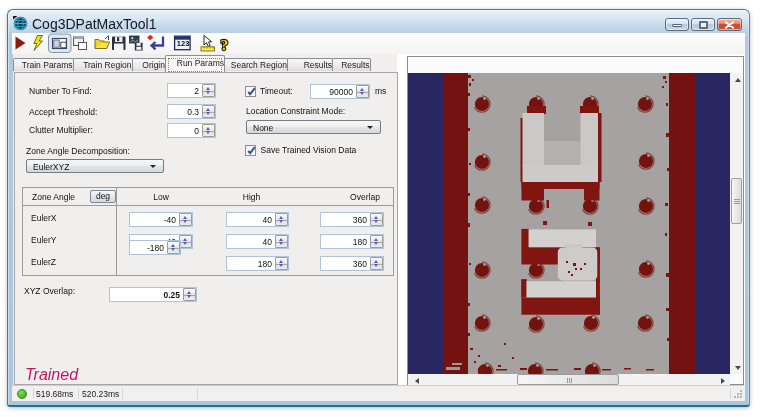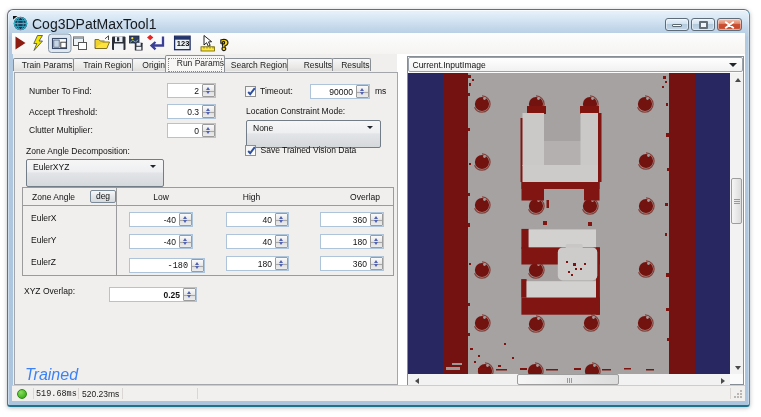--- a/index.html
+++ b/index.html
@@ -28,21 +28,21 @@
 #page{position:absolute;left:13.5px;top:71.5px;width:384px;height:313px;border:1px solid #a3a7ab;background:#f1efee;z-index:1;}
 .lb{position:absolute;white-space:nowrap;z-index:2;}
 .spin{position:absolute;height:15px;background:#fff;border:1px solid #aec4da;z-index:2;}
 .spin .v{position:absolute;right:16px;top:2px;}
 .spin .btns{position:absolute;right:0px;top:0px;bottom:0px;width:13px;border:1px solid #9c9c9c;border-radius:1px;background:linear-gradient(180deg,#fafafa,#e9e9e9 45%,#dedede 55%,#ececec);}
 .spin .up,.spin .dn{position:absolute;left:3px;width:0;height:0;border-left:2.5px solid transparent;border-right:2.5px solid transparent;}
 .spin .up{top:2px;border-bottom:3px solid #4f62b5;}
 .spin .dn{bottom:2px;border-top:3px solid #4f62b5;}
 .spin .mid{position:absolute;left:0px;right:0px;top:5.5px;height:1px;background:#a8a8a8;}
 .cb{position:absolute;width:11px;height:11px;background:linear-gradient(135deg,#f4f4f4,#fdfdfd);border:1px solid #8e8e8e;z-index:2;}
-.dd{position:absolute;height:28px;border:1px solid #737d87;border-radius:2px;background:linear-gradient(180deg,#f6f6f7 0%,#eeeff1 45%,#e2e4e7 50%,#d6d9dc 100%);z-index:2;}
+.dd{position:absolute;height:14px;border:1px solid #737d87;border-radius:2px;background:linear-gradient(180deg,#f6f6f7 0%,#eeeff1 45%,#e2e4e7 50%,#d6d9dc 100%);z-index:2;}
 .dd .t{position:absolute;left:6px;top:2px;}
 .dd .a{position:absolute;right:7px;top:5px;width:0;height:0;border-left:3px solid transparent;border-right:3px solid transparent;border-top:3.5px solid #20262c;}
 #tbl{position:absolute;left:22px;top:187px;width:372px;height:89px;border:1px solid #9b9b9b;z-index:2;}
 #tbl .vline{position:absolute;left:93px;top:0;bottom:0;width:1px;background:#9b9b9b;}
 #tbl .hline{position:absolute;left:0;right:0;top:17px;height:1px;background:#9b9b9b;}
 #degbtn{position:absolute;left:67px;top:2px;width:26px;height:13px;border:1px solid #7b8a99;border-radius:2px;background:linear-gradient(180deg,#f6f7f8,#e4e7ea 50%,#d6dadd);text-align:center;line-height:11px;}
 .hdr{position:absolute;top:4px;text-align:center;}
 #status{position:absolute;left:12px;top:385px;width:733px;height:16px;background:#f2f0ef;border-top:1px solid #cfccc9;z-index:3;}
 #status .sep{position:absolute;top:2px;bottom:2px;width:1px;background:#d9d6d3;}
 #status .st{position:absolute;top:3px;color:#1c1c1c;}
@@ -53,21 +53,21 @@
  radial-gradient(circle at 5px 5px,#b9b6b3 1px,transparent 1.3px),
  radial-gradient(circle at 8px 8px,#b9b6b3 1px,transparent 1.3px),
  radial-gradient(circle at 5px 8px,#b9b6b3 1px,transparent 1.3px),
  radial-gradient(circle at 2px 8px,#b9b6b3 1px,transparent 1.3px);}
 #rpanel{position:absolute;left:407px;top:56px;width:337px;height:329px;background:#fbfbfb;border:1px solid #878d95;z-index:2;}
 #rcombo{position:absolute;left:0px;top:0px;width:335px;height:15px;background:linear-gradient(180deg,#ffffff,#f1f1f1);border:1px solid #9ba1a8;border-radius:2px;}
 #rcombo .a{position:absolute;right:5px;top:5px;width:0;height:0;border-left:4px solid transparent;border-right:4px solid transparent;border-top:4px solid #20262c;}
 .sbtrack{position:absolute;background:#f2f2f2;}
 .sbthumb{position:absolute;background:linear-gradient(90deg,#f6f6f6,#dcdcdc);border:1px solid #9d9d9d;border-radius:2px;}
 .arr{position:absolute;width:0;height:0;}
-#trained{position:absolute;left:25px;top:366px;font-size:16px;font-style:italic;color:#3b82f6;z-index:2;}
+#trained{position:absolute;left:25px;top:366px;font-size:16px;font-style:italic;color:#be185d;z-index:2;}
 </style>
 </head>
 <body>
 <div id="stage">
  <div id="win"></div>
 
  <svg class="abs" style="left:13px;top:16px;z-index:2" width="15" height="15" viewBox="0 0 15 15">
    <circle cx="7.5" cy="7.5" r="6.8" fill="#1c2b4a"></circle>
    <circle cx="7.5" cy="7.5" r="6" fill="none" stroke="#35b6c9" stroke-width="1.2"></circle>
    <ellipse cx="7.5" cy="7.5" rx="2.8" ry="6" fill="none" stroke="#2f9fba" stroke-width="1"></ellipse>
@@ -250,21 +250,21 @@
         </span>
       </div>
    <div class="spin" style="left:297px;top:46px;width:64px;">
         <span class="v">180</span>
         <span class="btns">
           <span class="up"></span>
           <span class="mid"></span>
           <span class="dn"></span>
         </span>
       </div>
-   <div class="spin" style="left:106px;top:70px;width:76px;font-family:Liberation Mono, monospace;">
+   <div class="spin" style="left:106px;top:52px;width:52px;">
         <span class="v">-180</span>
         <span class="btns">
           <span class="up"></span>
           <span class="mid"></span>
           <span class="dn"></span>
         </span>
       </div>
    <div class="spin" style="left:203px;top:68px;width:63px;">
         <span class="v">180</span>
         <span class="btns">
@@ -288,24 +288,20 @@
       <span class="btns">
         <span class="up"></span>
         <span class="mid"></span>
         <span class="dn"></span>
       </span>
     </div>
 
  <div id="trained">Trained</div>
 
  <div id="rpanel">
-   <div id="rcombo">
-        <span style="position:absolute;left:3.5px;top:2px;">Current.InputImage</span>
-        <span class="a"></span>
-      </div>
    <div class="abs" style="left:0px;top:16px;width:322px;height:301px;overflow:hidden;">
      
      <svg width="322" height="301" viewBox="0 0 322 301">
        <defs>
          <g id="hole">
            <circle r="7.1" fill="#73130f"></circle>
            <circle r="8.1" fill="none" stroke="#7b1d15" stroke-width="1.2" stroke-dasharray="22 16" opacity="0.75"></circle>
            <circle cx="2.5" cy="-5.5" r="1.4" fill="#a19e9d"></circle>
          </g>
        </defs>
@@ -423,21 +419,21 @@
    <div class="arr" style="left:313px;top:320.5px;border-top:3px solid transparent;border-bottom:3px solid transparent;border-left:4px solid #4a4a4a;"></div>
    <div class="sbthumb" style="left:109px;top:317px;width:102px;height:11px;">
      <div class="abs" style="left:49px;top:3px;width:1px;height:5px;background:#999;"></div>
      <div class="abs" style="left:51px;top:3px;width:1px;height:5px;background:#999;"></div>
      <div class="abs" style="left:53px;top:3px;width:1px;height:5px;background:#999;"></div>
    </div>
  </div>
 
  <div id="status">
    <div id="led"></div>
-   <div class="st" style="left:24px;font-family:Liberation Mono, monospace;">519.68ms</div>
+   <div class="st" style="left:24px;">519.68ms</div>
    <div class="st" style="left:70px;">520.23ms</div>
    <div class="sep" style="left:21px;"></div>
    <div class="sep" style="left:66px;"></div>
    <div class="sep" style="left:110px;"></div>
    <div class="sep" style="left:185px;"></div>
    <div class="sep" style="left:718px;"></div>
    <div id="grip"></div>
  </div>
 </div>
 

